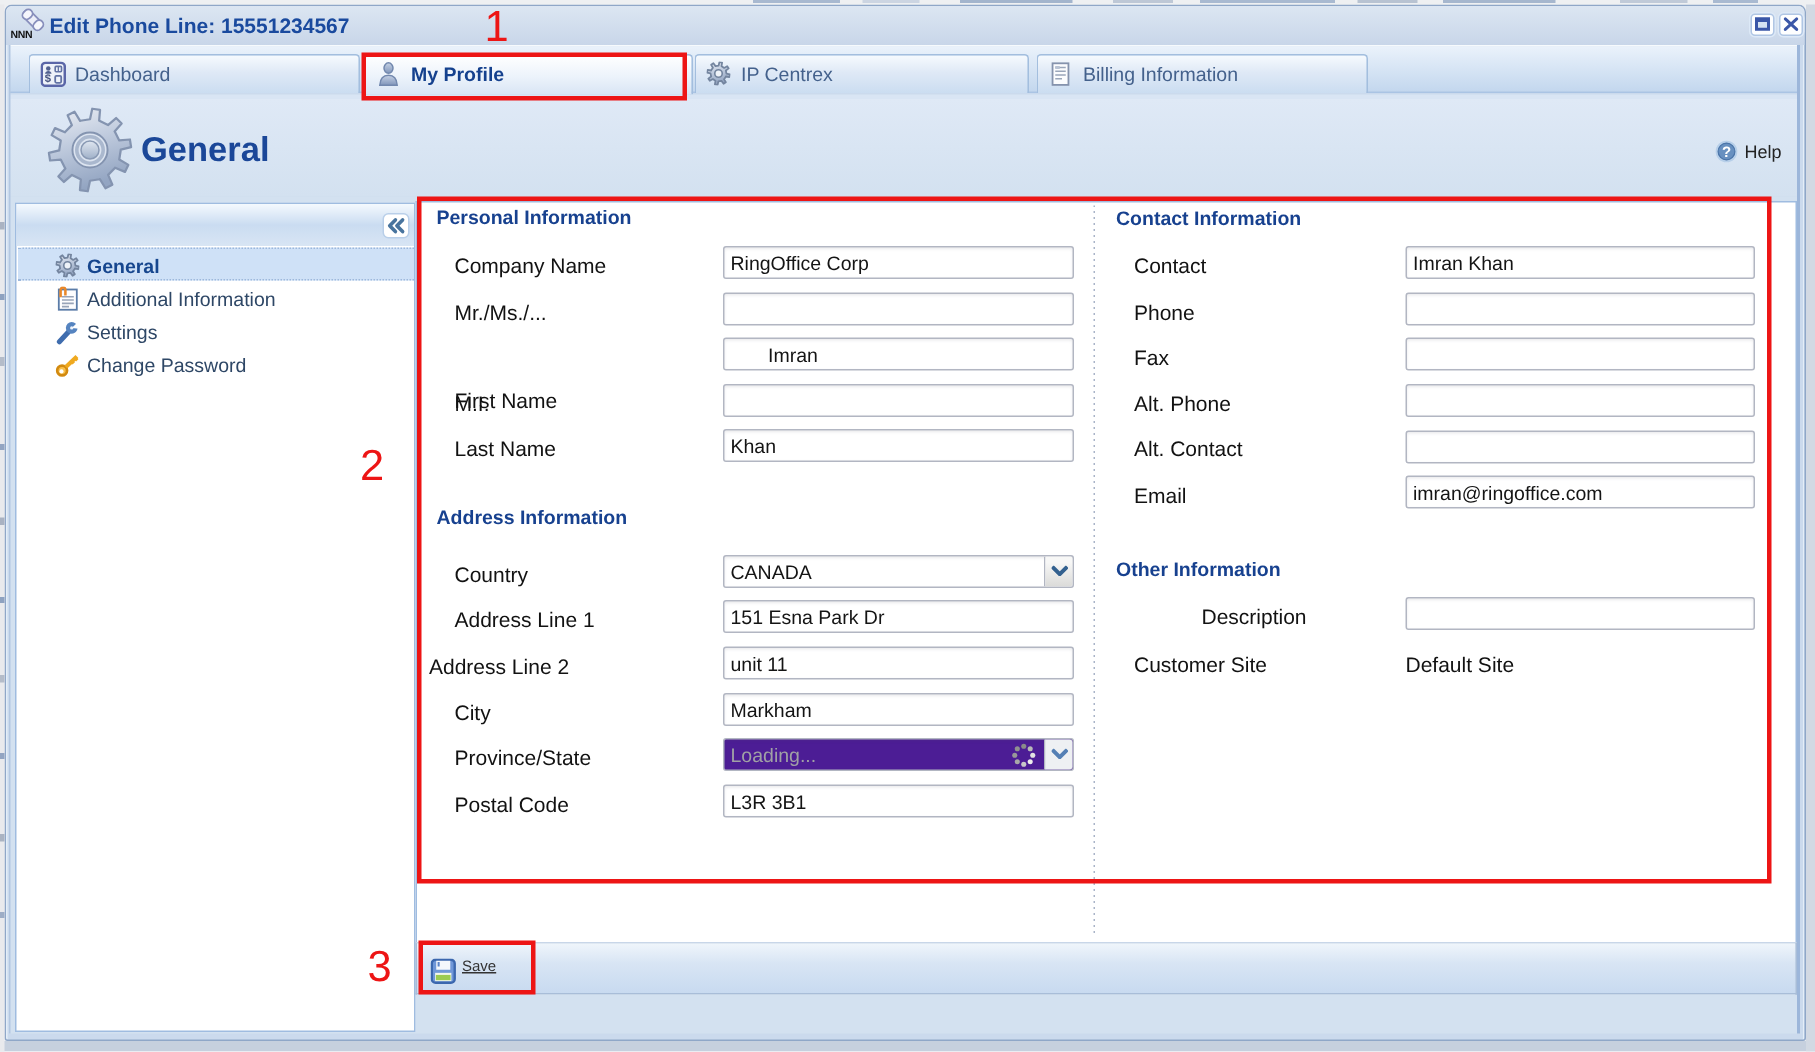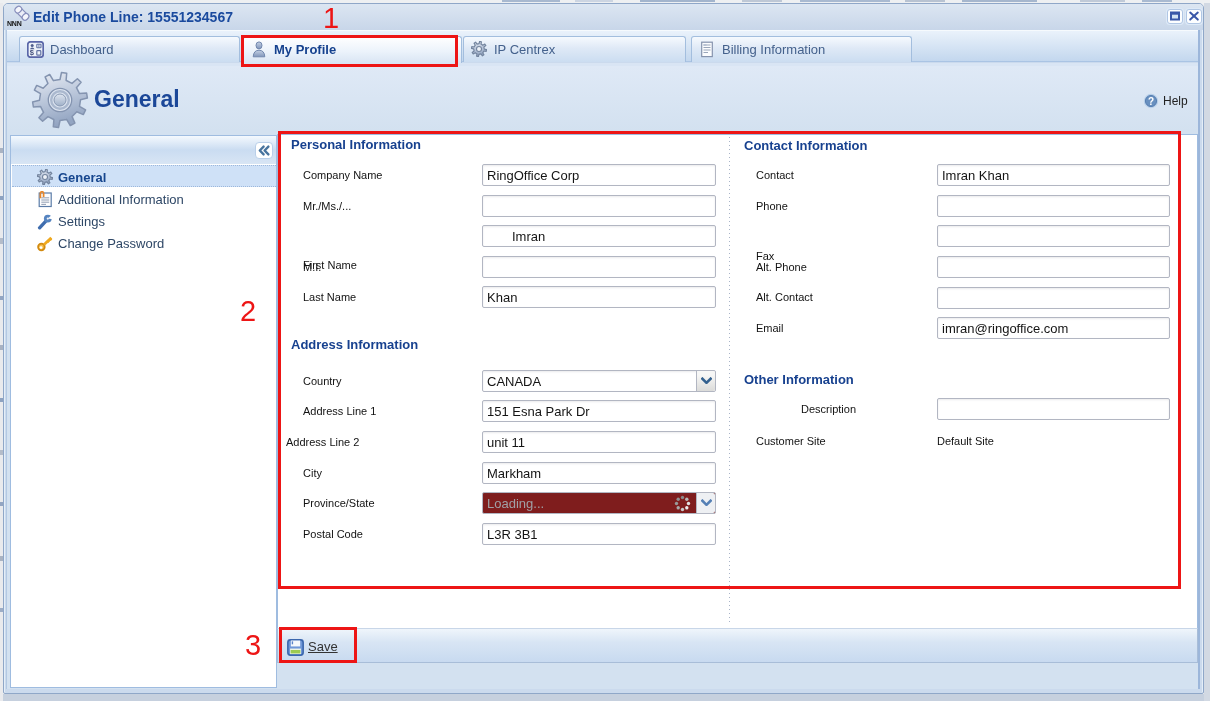--- a/index.html
+++ b/index.html
@@ -33,27 +33,27 @@
 #collapsebtn{left:244px;top:6px;width:18px;height:17px;background:#fff;border:1px solid #b9cfe9;border-radius:4px;color:#41729f;font-weight:bold;font-size:14px;text-align:center;line-height:14px;}
 .sbrow{left:1px;width:264px;height:22px;font-size:13px;color:#2e4766;}
 .sbrow .sbicon{position:absolute;left:25px;top:3px;}
 .sbrow .sblabel{position:absolute;left:46px;top:4px;}
 #sbsel{background:#cfe1f7;border-top:1px dotted #9db8dc;border-bottom:1px dotted #9db8dc;}
 #sbsel .sblabel{font-weight:bold;color:#16468e;}
 
 #formpanel{left:277px;top:134px;width:921px;height:529px;background:#fff;border:1px solid #9fbce0;border-bottom:none;}
 #divider{left:729px;top:137px;width:1px;height:485px;background:repeating-linear-gradient(#a9b4c8 0,#a9b4c8 1px,transparent 1px,transparent 4px);}
 .sech{position:absolute;font-size:13px;font-weight:bold;color:#17418f;}
-.flabel{position:absolute;font-size:11px;color:#121212;}
+.flabel{position:absolute;font-size:14px;color:#121212;}
 .finput{position:absolute;width:234px;height:22px;background:#fff;border:1px solid #b2b6c2;border-radius:2px;font-size:13px;color:#141414;padding:3px 0 0 4px;box-shadow:inset 0 1px 2px rgba(80,80,100,0.12);}
 .trigger{position:absolute;right:0;top:0;width:19px;height:20px;background:linear-gradient(#f7f7f6 20%,#dbdbd9);border-left:1px solid #b2b6c2;border-radius:0 2px 2px 0;}
 .chev{position:absolute;left:4px;top:6px;}
 
 #toolbar{left:277px;top:628px;width:921px;height:35px;background:linear-gradient(#eff5fb 0%,#d8e5f4 40%,#c8daf0 100%);border:1px solid #a8bdd8;border-top:1px solid #c8d6e8;}
-#savetext{left:30px;top:10px;font-size:13px;color:#333;text-decoration:underline;}
+#savetext{left:30px;top:10px;font-size:10px;color:#333;text-decoration:underline;}
 
 .redbox{border:3px solid #ed1515;z-index:50;}
 .rednum{color:#ed1515;font-size:29px;z-index:51;}
 #redbox1{left:241px;top:35px;width:217px;height:32px;}
 #redbox2{left:278px;top:131px;width:903px;height:458px;}
 #redbox3{left:279px;top:627px;width:78px;height:36px;}
 </style></head>
 <body>
 <svg width="0" height="0" style="position:absolute;">
     <defs>
@@ -228,21 +228,21 @@
         <path d="M0.5,0.8 L5.5,5.8 L10.5,0.8" fill="none" stroke="#33618f" stroke-width="2.6"></path>
       </svg>
     </span></div>
 <div class="flabel" style="left:303px;top:405px;">Address Line 1</div>
 <div class="finput" style="left:482px;top:400px;">151 Esna Park Dr</div>
 <div class="flabel" style="left:286px;top:436px;">Address Line 2</div>
 <div class="finput" style="left:482px;top:431px;">unit 11</div>
 <div class="flabel" style="left:303px;top:467px;">City</div>
 <div class="finput" style="left:482px;top:462px;">Markham</div>
 <div class="flabel" style="left:303px;top:497px;">Province/State</div>
-<div class="finput" style="left:482px;top:492px;background:#7f1d1d;color:#a0a0a5;">Loading...<svg style="position:absolute;right:24px;top:2px;" width="17" height="17" viewBox="0 0 17 17">
+<div class="finput" style="left:482px;top:492px;background:#4c1d95;color:#a0a0a5;">Loading...<svg style="position:absolute;right:24px;top:2px;" width="17" height="17" viewBox="0 0 17 17">
       <g fill="#999">
         <circle cx="8.5" cy="2.5" r="1.7" fill="#8a8a8a"></circle>
         <circle cx="12.8" cy="4.2" r="1.7" fill="#b8b8b8"></circle>
         <circle cx="14.5" cy="8.5" r="1.7" fill="#e2e2e2"></circle>
         <circle cx="12.8" cy="12.8" r="1.7" fill="#ededed"></circle>
         <circle cx="8.5" cy="14.5" r="1.7" fill="#c8c8c8"></circle>
         <circle cx="4.2" cy="12.8" r="1.7" fill="#a8a8a8"></circle>
         <circle cx="2.5" cy="8.5" r="1.7" fill="#989898"></circle>
         <circle cx="4.2" cy="4.2" r="1.7" fill="#909090"></circle>
       </g>
@@ -252,21 +252,21 @@
       </svg>
     </span></div>
 <div class="flabel" style="left:303px;top:528px;">Postal Code</div>
 <div class="finput" style="left:482px;top:523px;">L3R 3B1</div>
 
 <div class="sech" style="left:744px;top:138px;">Contact Information</div>
 <div class="flabel" style="left:756px;top:169px;">Contact</div>
 <div class="finput" style="left:937px;top:164px;width:233px;">Imran Khan</div>
 <div class="flabel" style="left:756px;top:200px;">Phone</div>
 <div class="finput" style="left:937px;top:195px;width:233px;"></div>
-<div class="flabel" style="left:756px;top:230px;margin-top:20px;">Fax</div>
+<div class="flabel" style="left:756px;top:230px;">Fax</div>
 <div class="finput" style="left:937px;top:225px;width:233px;"></div>
 <div class="flabel" style="left:756px;top:261px;">Alt. Phone</div>
 <div class="finput" style="left:937px;top:256px;width:233px;"></div>
 <div class="flabel" style="left:756px;top:291px;">Alt. Contact</div>
 <div class="finput" style="left:937px;top:287px;width:233px;"></div>
 <div class="flabel" style="left:756px;top:322px;">Email</div>
 <div class="finput" style="left:937px;top:317px;width:233px;">imran@ringoffice.com</div>
 <div class="sech" style="left:744px;top:372px;">Other Information</div>
 <div class="flabel" style="left:756px;top:403px;margin-left:45px;">Description</div>
 <div class="finput" style="left:937px;top:398px;width:233px;"></div>

